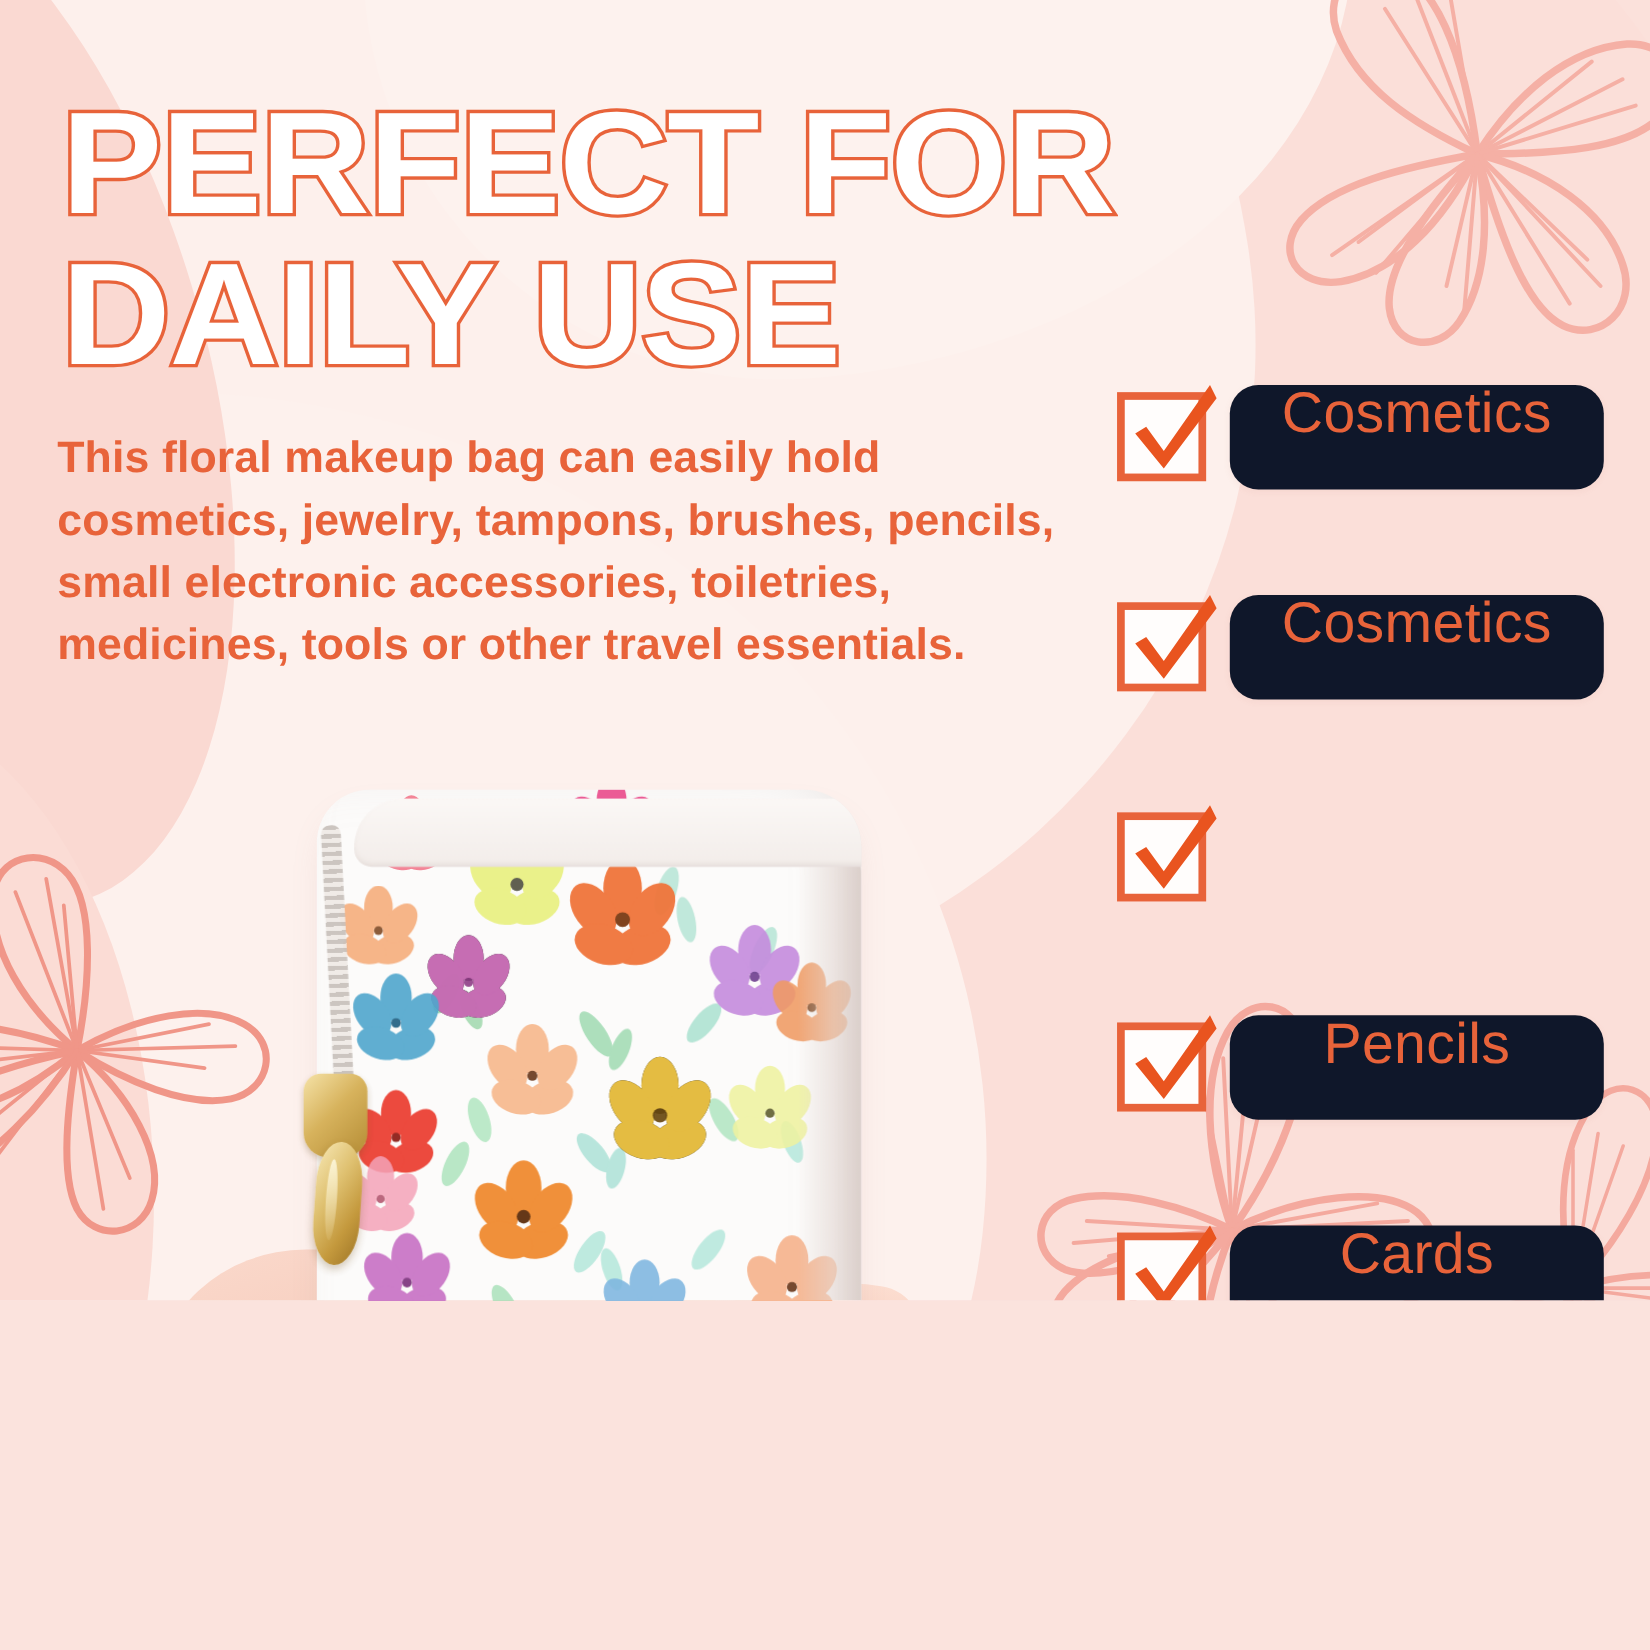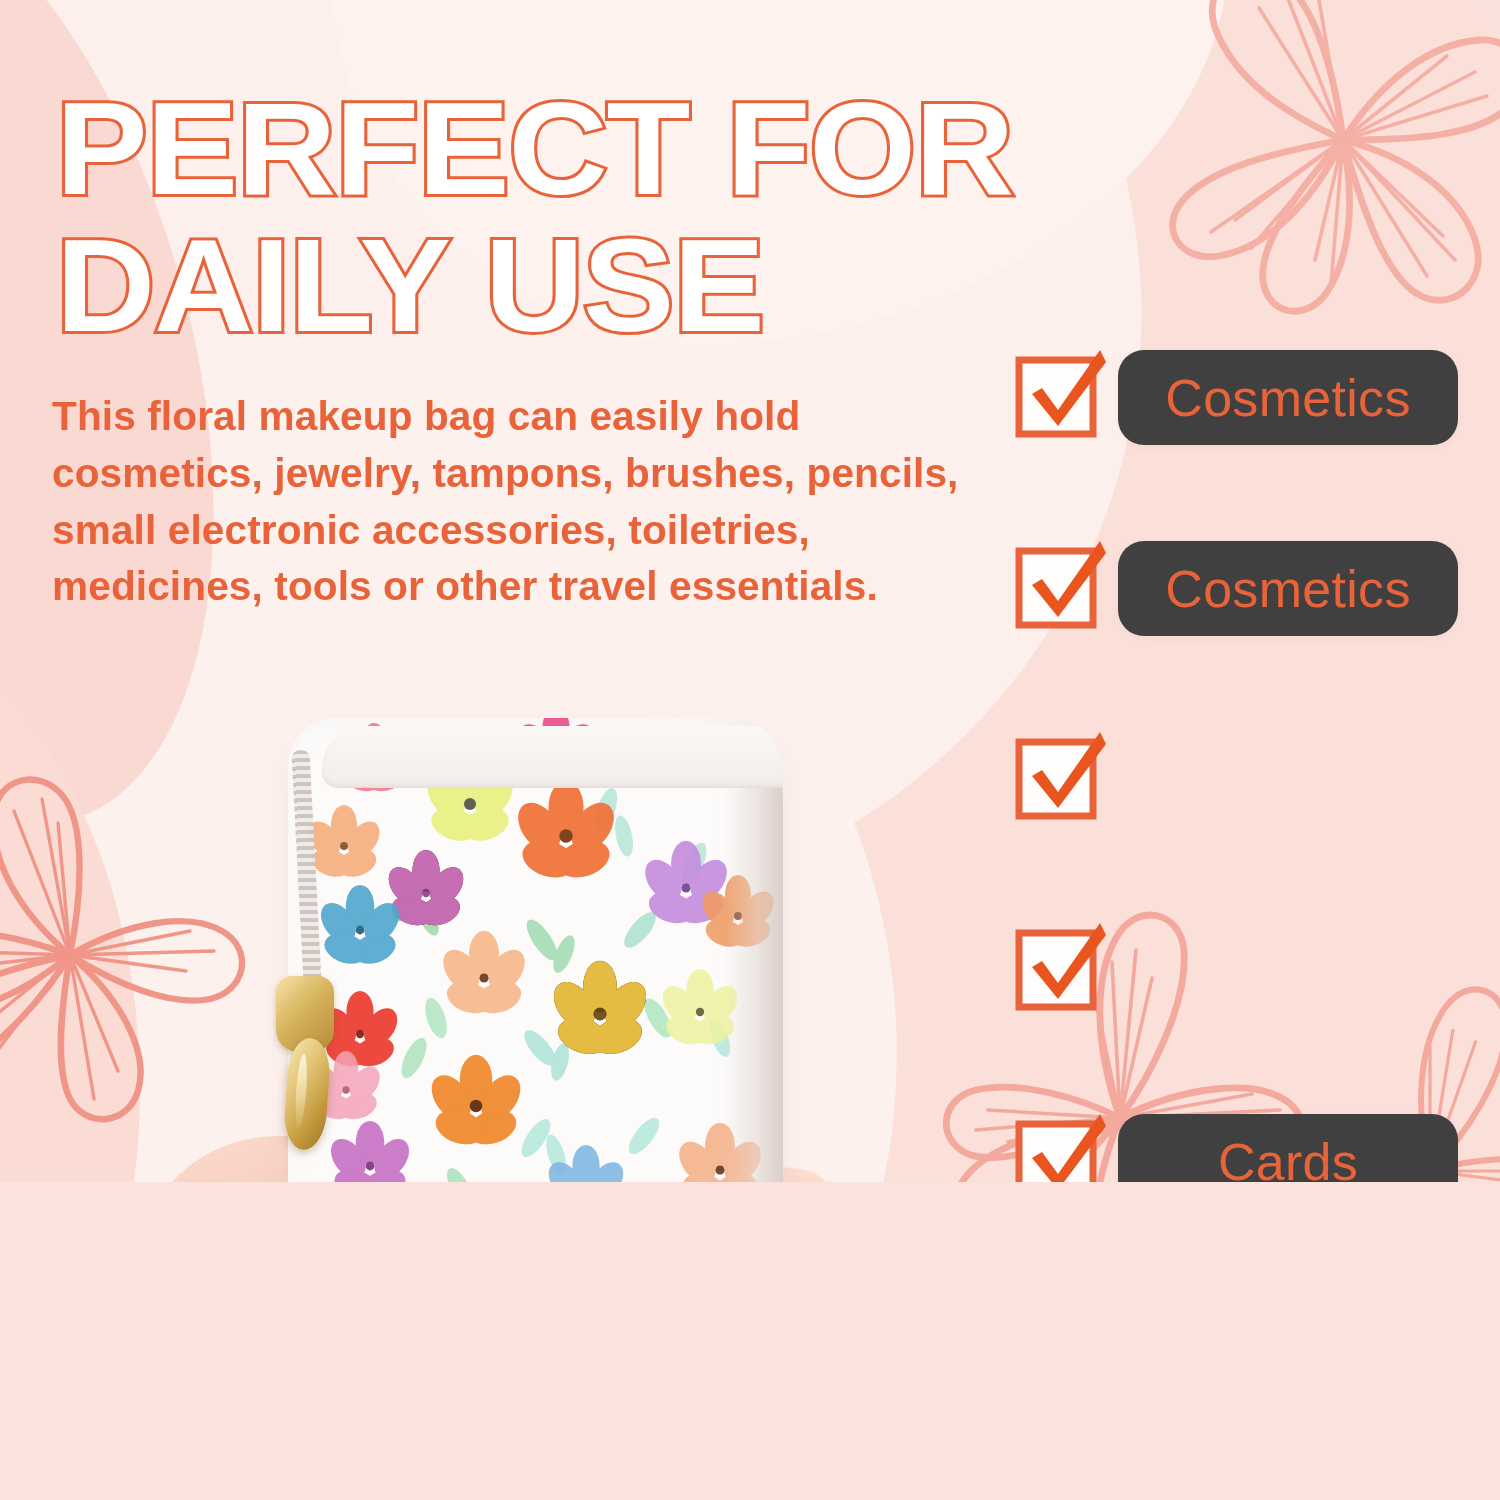--- a/index.html
+++ b/index.html
@@ -126,24 +126,24 @@
 
   .check-mark-wrap {
     position:absolute;
     left:4px; top:0px;
     width:96px; height:96px;
   }
   .pill {
     position:absolute;
     left:108px; top:2px;
     width:340px; height:95px;
-    background:#404040;
+    background:#0f172a;
     border-radius:26px;
     display:flex;
-    align-items:center;
+    align-items:flex-start;
     justify-content:center;
     box-shadow:0 2px 6px rgba(190,120,100,0.07);
   }
   .pill-label {
     font-size:52px;
     color:#E8633A;
     font-weight:400;
     letter-spacing:0.3px;
     line-height:1;
     white-space:nowrap;
@@ -415,20 +415,23 @@
         </svg>
       </span>
     </div>
 
     <div class="check-row">
       <span class="check-mark-wrap">
         <svg viewBox="0 0 96 96" width="96" height="96">
           <rect x="5" y="12" width="74" height="74" fill="#FFFDFC" stroke="#E8633A" stroke-width="7"></rect>
           <path d="M18 46 L28 40 L44 62 L86 2 L92 14 L44 78 Z" fill="#E9541F"></path>
         </svg>
+      </span>
+      <span class="pill">
+        <span class="pill-label">Pencils</span>
       </span>
     </div>
 
     <div class="check-row">
       <span class="check-mark-wrap">
         <svg viewBox="0 0 96 96" width="96" height="96">
           <rect x="5" y="12" width="74" height="74" fill="#FFFDFC" stroke="#E8633A" stroke-width="7"></rect>
           <path d="M18 46 L28 40 L44 62 L86 2 L92 14 L44 78 Z" fill="#E9541F"></path>
         </svg>
       </span>

